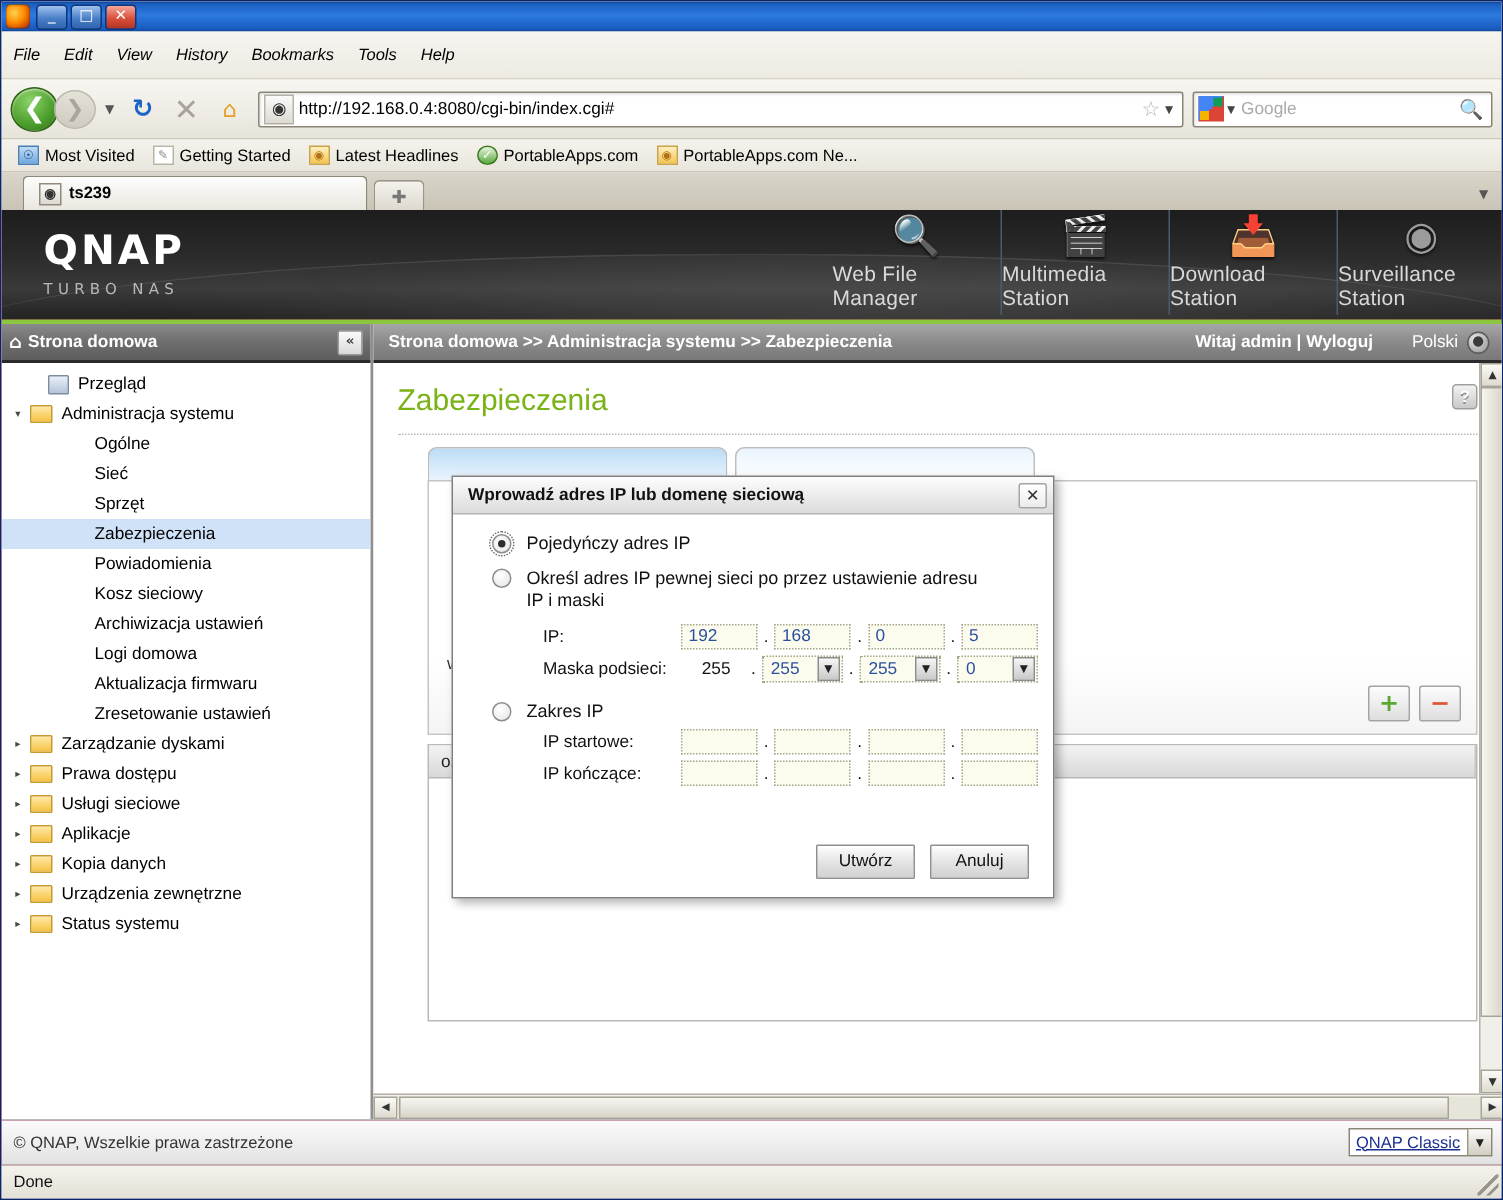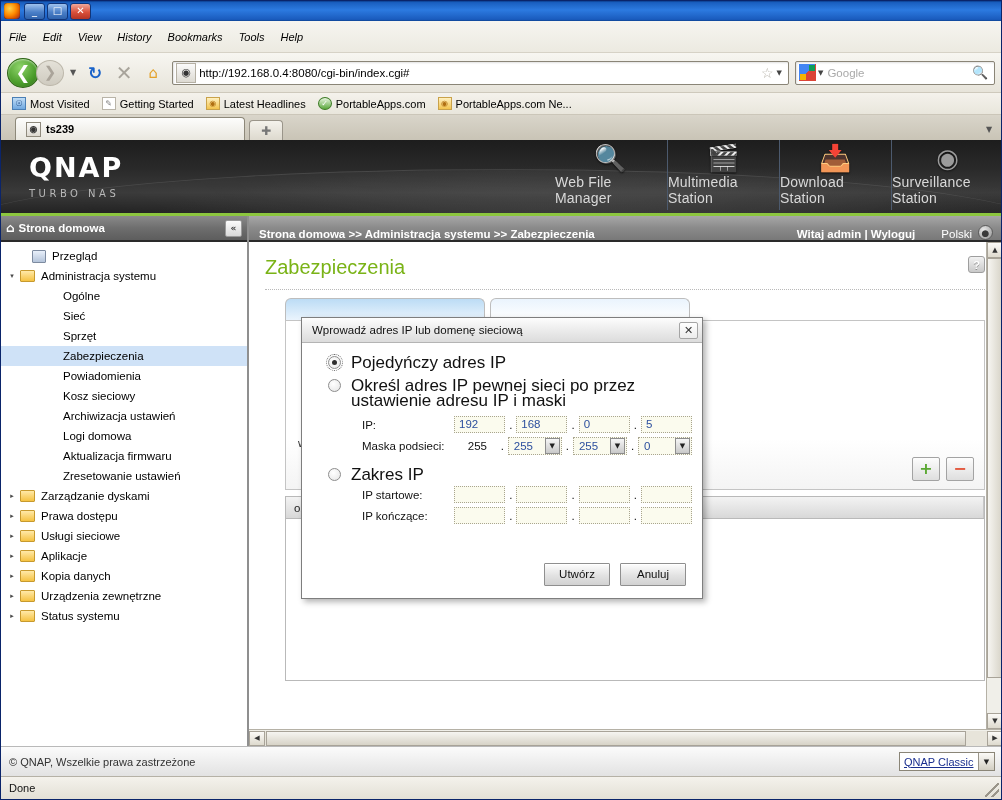--- a/index.html
+++ b/index.html
@@ -338,21 +338,21 @@
   .ic-lock { border-color:#8d8d8d; background:linear-gradient(to bottom,#f2f2f2,#b5b5b5);}
   .ic-grey { border-color:#7f8a7a; background:linear-gradient(to bottom,#e7ece4,#9fae98);}
   .ic-circg { border-radius:50%; border-color:#3a7a2a; background:radial-gradient(circle at 35% 30%,#d6f5c2,#3f962b);}
 
   
   .main { flex: 1; display: flex; flex-direction: column; background: #fff; position: relative; }
   .crumbbar {
     height: 26px;
     background: linear-gradient(to bottom,#a7a7a7,#8a8a8a 50%,#787878);
     border-bottom: 2px solid #2a2a2a;
-    display: flex; align-items: flex-end;
+    display: flex; align-items: center;
     color: #fff; font-weight: bold; font-size: 11.5px;
     padding: 0 10px;
   }
   .crumbbar .spacer { flex: 1; }
   .crumb-welcome { font-weight: bold; font-size: 11.5px; }
   .crumb-lang { font-weight: normal; font-size: 11.5px; margin-left: 26px; }
   .crumb-langico {
     width: 15px; height: 15px; border-radius: 50%;
     background: radial-gradient(circle at 35% 30%, #e9e9e9, #909090);
     border: 1px solid #5c5c5c;
@@ -531,21 +531,21 @@
     box-shadow: 3px 3px 6px rgba(0,0,0,.30);
     z-index: 50;
     display: flex; flex-direction: column;
   }
   .modal-head {
     height: 25px;
     background: linear-gradient(to bottom,#fdfdfd,#eaeaea 55%,#dcdcdc);
     border-bottom: 1px solid #b4b4b4;
     display: flex; align-items: center;
     padding: 0 4px 0 10px;
-    font-weight: normal; font-size: 11.5px; color: #111;
+    font-weight: bold; font-size: 11.5px; color: #111;
   }
   .modal-head .spacer { flex: 1; }
   .modal-x {
     width: 19px; height: 17px;
     background: linear-gradient(to bottom,#fff,#ececec);
     border: 1px solid #a5a5a5; border-radius: 2px;
     display: flex; align-items: center; justify-content: center;
     font-size: 11px; color: #333; font-family:"DejaVu Sans",sans-serif;
   }
   .modal-body { flex: 1; padding: 12px 10px 0 14px; position: relative; }
@@ -557,21 +557,21 @@
     background: radial-gradient(circle at 40% 35%, #ffffff, #e4e4e4);
     margin: 1px 10px 0 12px;
     flex: none; position: relative;
   }
   .radio.checked::after {
     content:''; position: absolute;
     left: 3px; top: 3px; width: 5px; height: 5px;
     border-radius: 50%; background: #2d2d2d;
   }
   .radio.checked { outline: 1px dotted #666; outline-offset: 1px; }
-  .radio-label { font-size: 17px; color: #111; line-height: 15px; max-width: 310px; }
+  .radio-label { font-size: 12px; color: #111; line-height: 15px; max-width: 310px; }
 
   .field-row {
     display: flex; align-items: center;
     margin-left: 46px; margin-bottom: 4px;
     font-size: 11.5px; color: #111;
   }
   .field-label { width: 100px; }
   .octet {
     width: 55px; height: 17px;
     background: #fbfbee;

